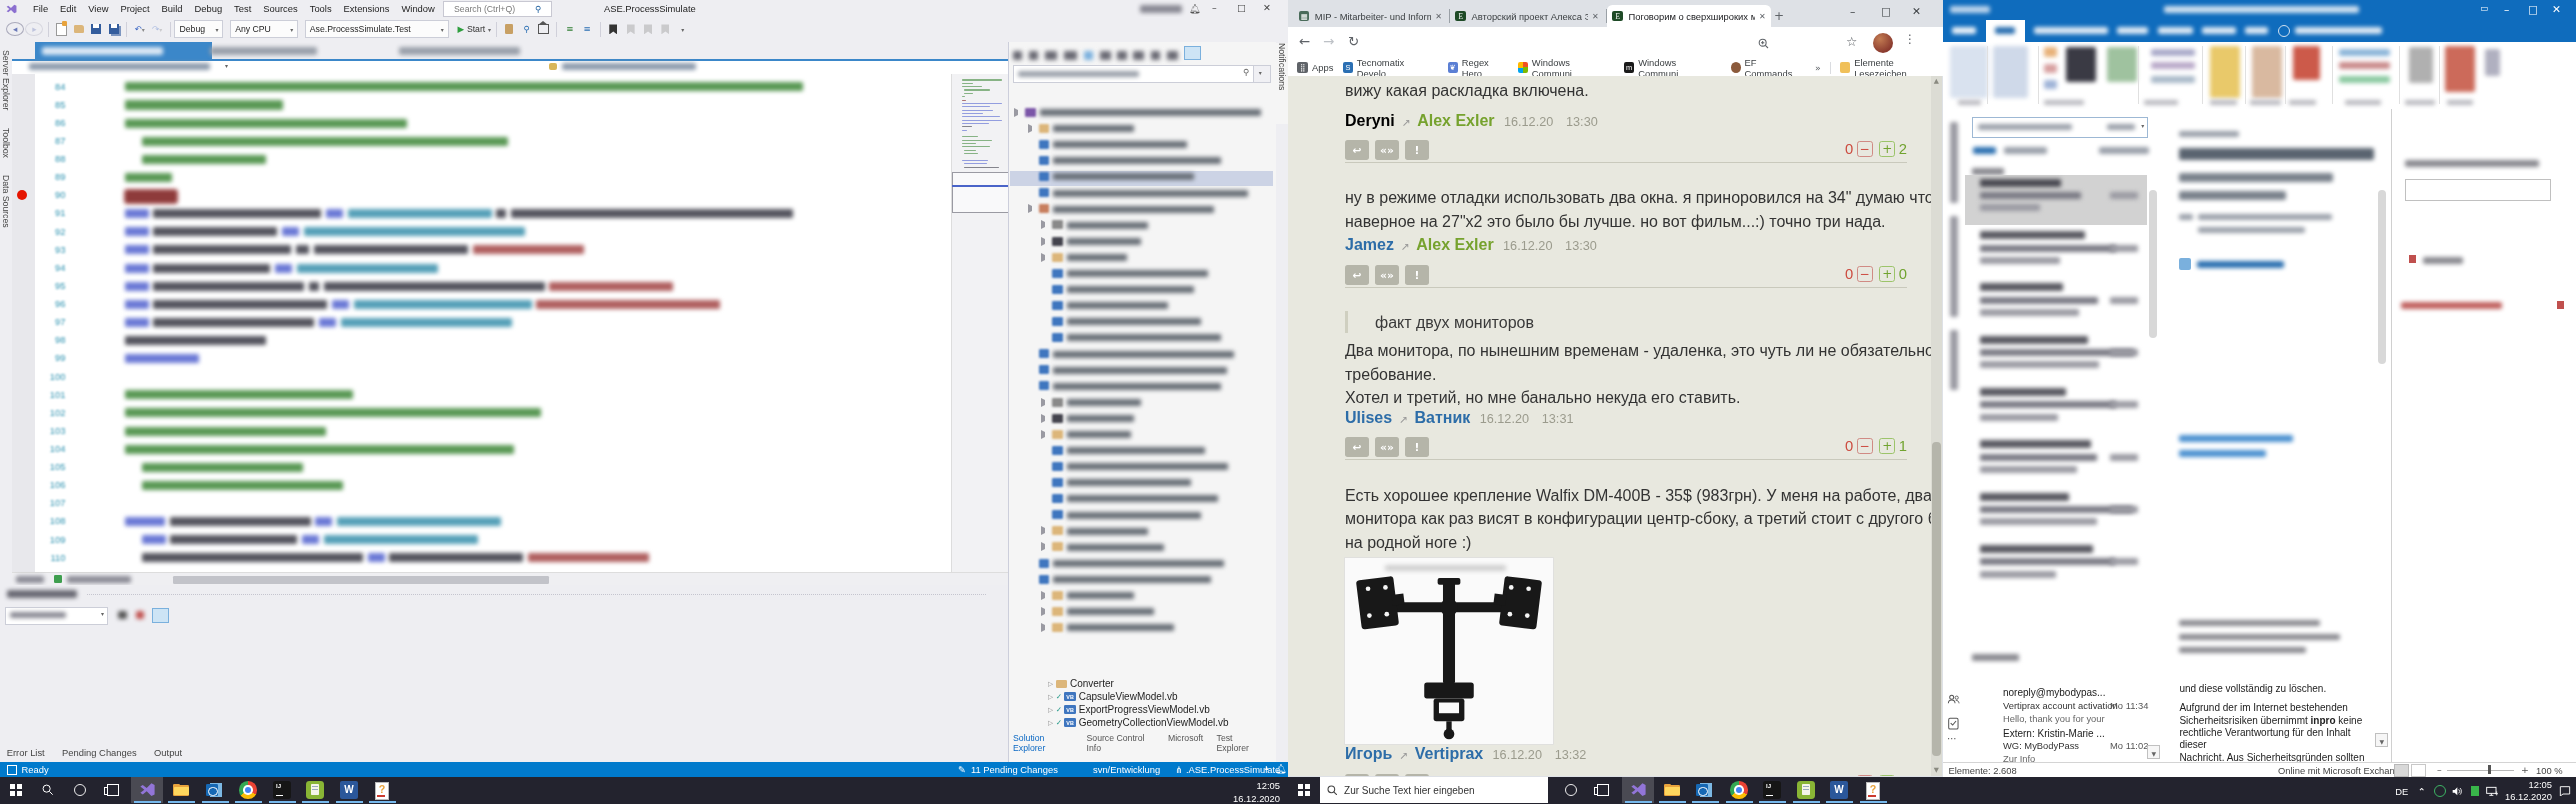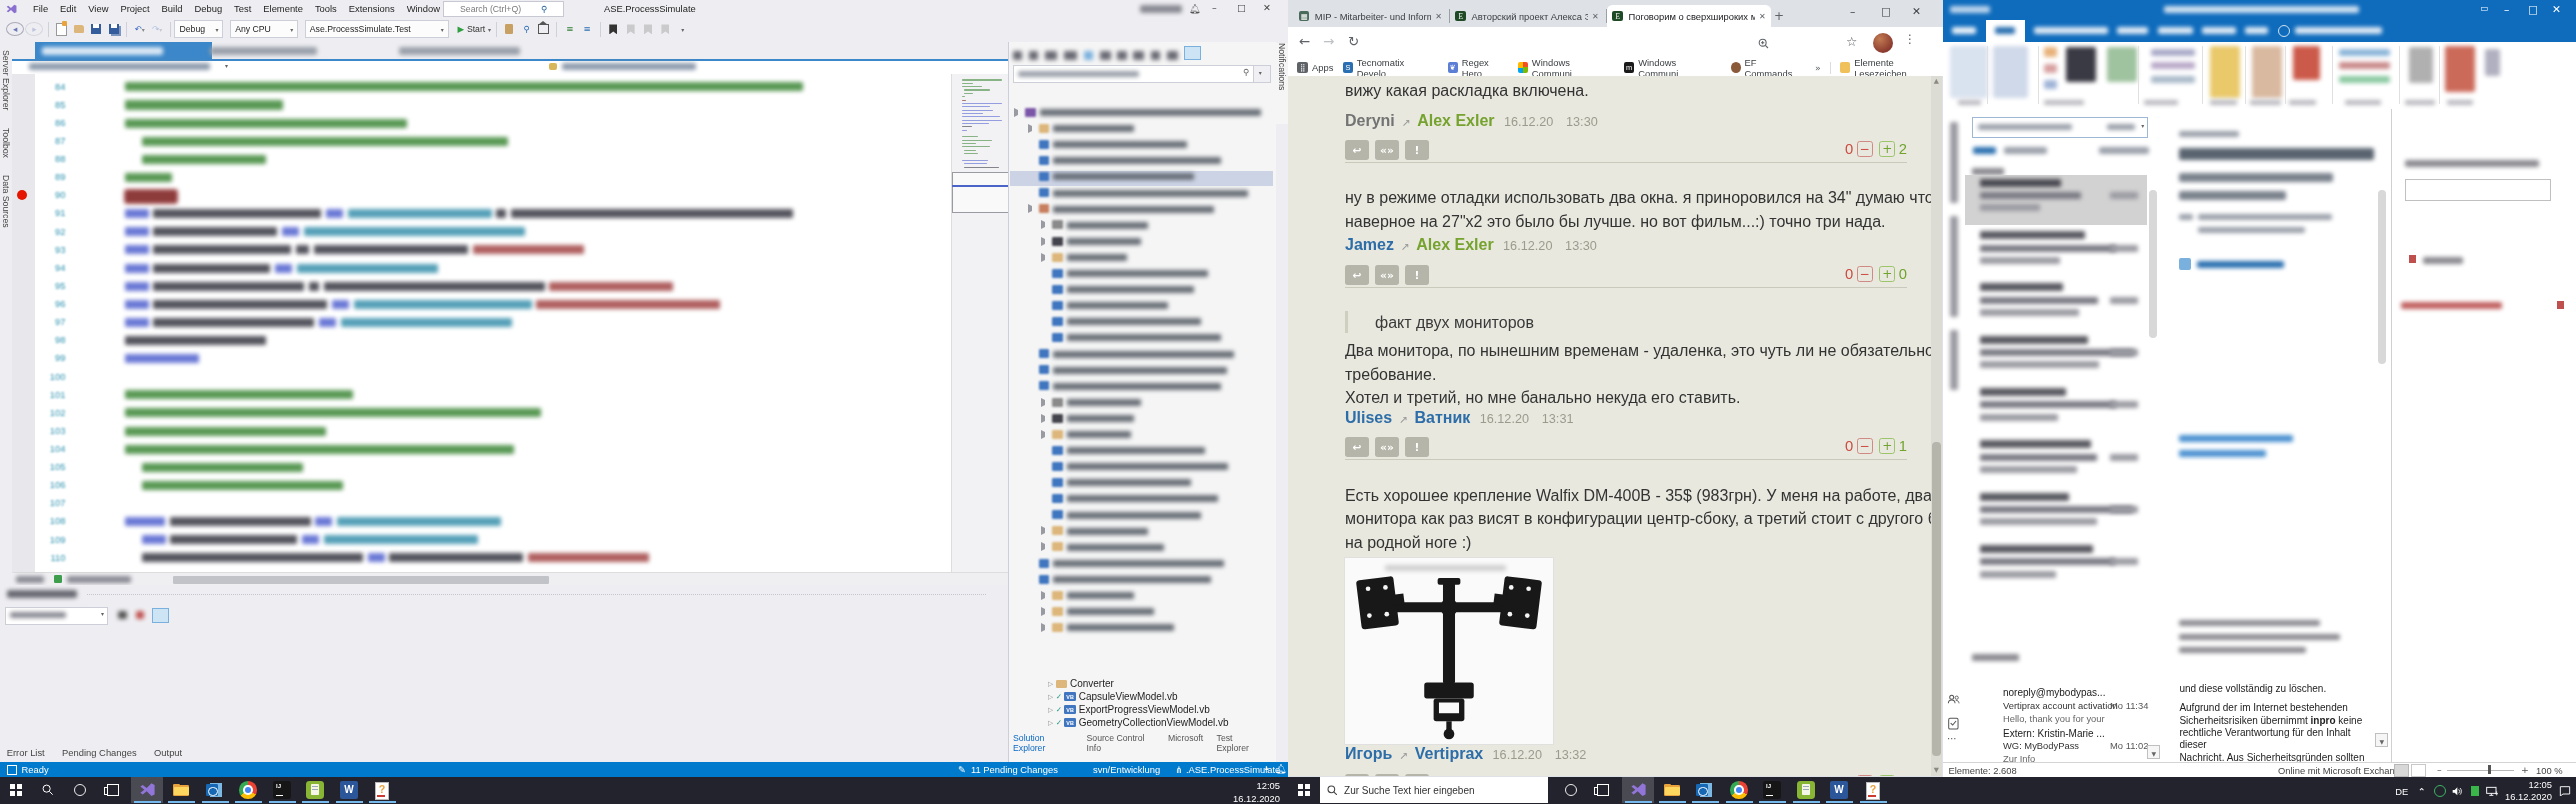--- a/index.html
+++ b/index.html
@@ -8,21 +8,21 @@
   .abs{position:absolute}
   .bl{filter:blur(2px)}
   .bl2{filter:blur(1.3px)}
   .g{font-family:"DejaVu Sans",sans-serif}
   .blob{position:absolute;border-radius:2px}
   
   #vs{position:absolute;left:0;top:0;width:1288px;height:777px;background:#eeeef2}
   #vs-title{position:absolute;left:0;top:0;width:1288px;height:17.4px;background:#eeeef2;font-size:9.4px;color:#1e1e1e}
   #vs-menu{position:absolute;left:27px;top:0;height:17.4px;display:flex;align-items:center}
   #vs-menu span{padding:0 6px;cursor:default}
-  #vs-search{position:absolute;left:443px;top:1.3px;width:87px;height:14px;background:#fff;border:0.7px solid #c8c8d2;font-size:8.7px;color:#7a7a7a;display:flex;align-items:center;padding:0 16px;justify-content:space-between}
+  #vs-search{position:absolute;left:443px;top:1.3px;width:87px;height:14px;background:#fff;border:0.7px solid #c8c8d2;font-size:8.7px;color:#7a7a7a;display:flex;align-items:center;padding:0 10px;justify-content:space-between}
   #vs-toolbar{position:absolute;left:0;top:17.4px;width:1288px;height:24px;background:#eeeef2;display:flex;align-items:center;font-size:8.7px;color:#333}
   .tbtn{display:inline-flex;align-items:center;justify-content:center;height:16px;min-width:16px;margin:0 0.7px}
   .combo{height:16px;background:#fcfcfc;border:0.7px solid #ccced8;display:inline-flex;align-items:center;justify-content:space-between;padding:0 4px;font-size:8.7px;color:#1e1e1e}
   .vsep{width:0.7px;height:14.8px;background:#d0d0da;margin:0 4px}
   .dis{opacity:.35}
   #vs-doctabs{position:absolute;left:12px;top:42px;width:996px;height:17.4px}
   .dtab{position:absolute;top:0;height:17.4px;display:flex;align-items:center;padding:0 6.7px}
   #vs-blue-line{position:absolute;left:12px;top:59px;width:996px;height:2px;background:#3b87c9}
   #vs-crumbs{position:absolute;left:12px;top:61px;width:996px;height:12.7px;background:#fff;border-bottom:0.7px solid #e0e0e6}
   #vs-editor{position:absolute;left:12px;top:74px;width:939px;height:498px;background:#fff;overflow:hidden}
@@ -85,21 +85,21 @@
         <path d="M3 7l3-2 5 4 6-6 4 2v12l-4 2-6-6-5 4-3-2 5-4z" fill="#8b6fd0"></path>
       </svg>
     <nav id="vs-menu">
         <span>File</span>
         <span>Edit</span>
         <span>View</span>
         <span>Project</span>
         <span>Build</span>
         <span>Debug</span>
         <span>Test</span>
-        <span>Elemente</span>
+        <span>Sources</span>
         <span>Tools</span>
         <span>Extensions</span>
         <span>Window</span>
         <span>Help</span>
       </nav>
     <div id="vs-search">
       <span>Search (Ctrl+Q)</span>
       <span class="g" style="color:#1e5f9e">⚲</span>
     </div>
     <div class="abs" style="left:604px;top:2.7px;font-size:9.4px;color:#1e1e1e">ASE.ProcessSimulate</div>
@@ -534,21 +534,21 @@
       <span class="g" style="margin-left: 12px; color: rgb(95, 99, 104);">»</span>
       <span style="width: 0.7px; height: 12px; background: rgb(218, 220, 224); margin-left: 9.4px;"></span>
       <span class="bm">
         <span class="bmi" style="background: rgb(240, 192, 90);"></span>
         <span>Elemente Lesezeichen</span>
       </span>
     </div>
 
   <div id="cr-content">
       <div class="ctext" style="left: 57px; top: 6px;">вижу какая раскладка включена.</div>
-      <div style="position: absolute; left: 57px; top: 36px; white-space: nowrap;"><span class="cmt-name" style="color: #737373;">Deryni</span><span class="g" style="color: rgb(153, 153, 153); font-size: 10.7px; margin: 0px 6.7px;">↗</span><span class="cmt-name" style="color: rgb(118, 162, 46);">Alex Exler</span><span class="cmt-date">16.12.20  13:30</span></div>
+      <div style="position: absolute; left: 57px; top: 36px; white-space: nowrap;"><span class="cmt-name" style="color: #000000;">Deryni</span><span class="g" style="color: rgb(153, 153, 153); font-size: 10.7px; margin: 0px 6.7px;">↗</span><span class="cmt-name" style="color: rgb(118, 162, 46);">Alex Exler</span><span class="cmt-date">16.12.20  13:30</span></div>
       <div style="position: absolute; left: 57px; top: 64px; width: 562px;"><span class="abtn g">↩</span><span class="abtn g">«»</span><span class="abtn g">!</span><div style="position: absolute; right: 0px; top: 1.3px; display: flex; align-items: center;">
           <span style="color: rgb(204, 75, 63); font-size: 14.8px;">0</span>
           <span class="vbox g" style="border: 1.3px solid rgb(208, 138, 132); color: rgb(204, 75, 63);">−</span>
           <span class="vbox g" style="border: 1.3px solid rgb(156, 196, 106); color: rgb(113, 163, 47);">+</span>
           <span style="color: rgb(113, 163, 47); font-size: 14.8px;">2</span>
         </div></div>
       <div class="cdiv" style="left: 57px; top: 86px;"></div>
       <div class="ctext" style="left: 57px; top: 113px;">ну в режиме отладки использовать два окна. я приноровился на 34" думаю что да,</div>
       <div class="ctext" style="left: 57px; top: 137px;">наверное на 27"x2 это было бы лучше. но вот фильм...:) точно три нада.</div>
       <div style="position: absolute; left: 57px; top: 160px; white-space: nowrap;"><span class="cmt-name" style="color: rgb(45, 109, 168);">Jamez</span><span class="g" style="color: rgb(153, 153, 153); font-size: 10.7px; margin: 0px 6.7px;">↗</span><span class="cmt-name" style="color: rgb(118, 162, 46);">Alex Exler</span><span class="cmt-date">16.12.20  13:30</span></div>

